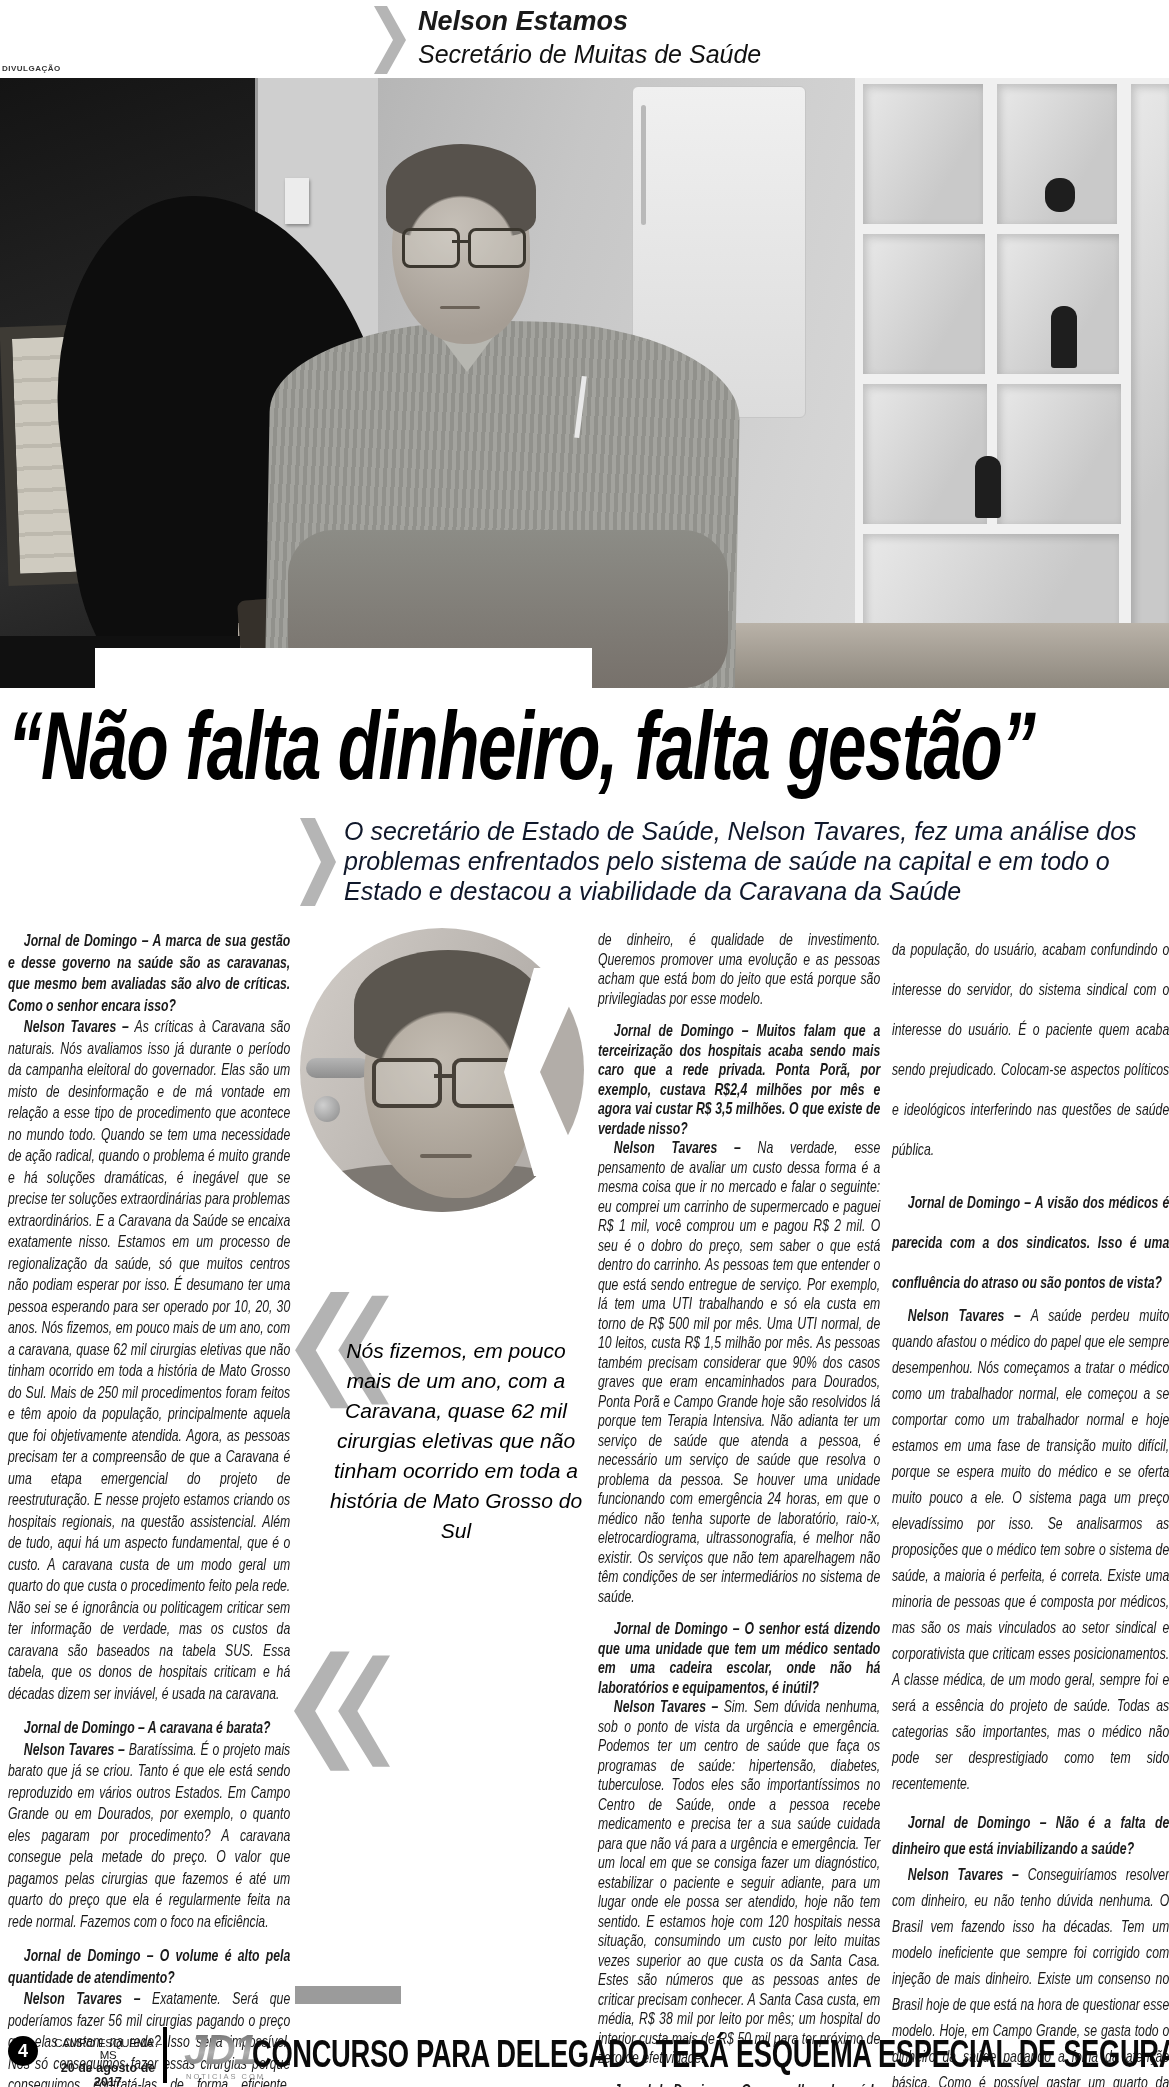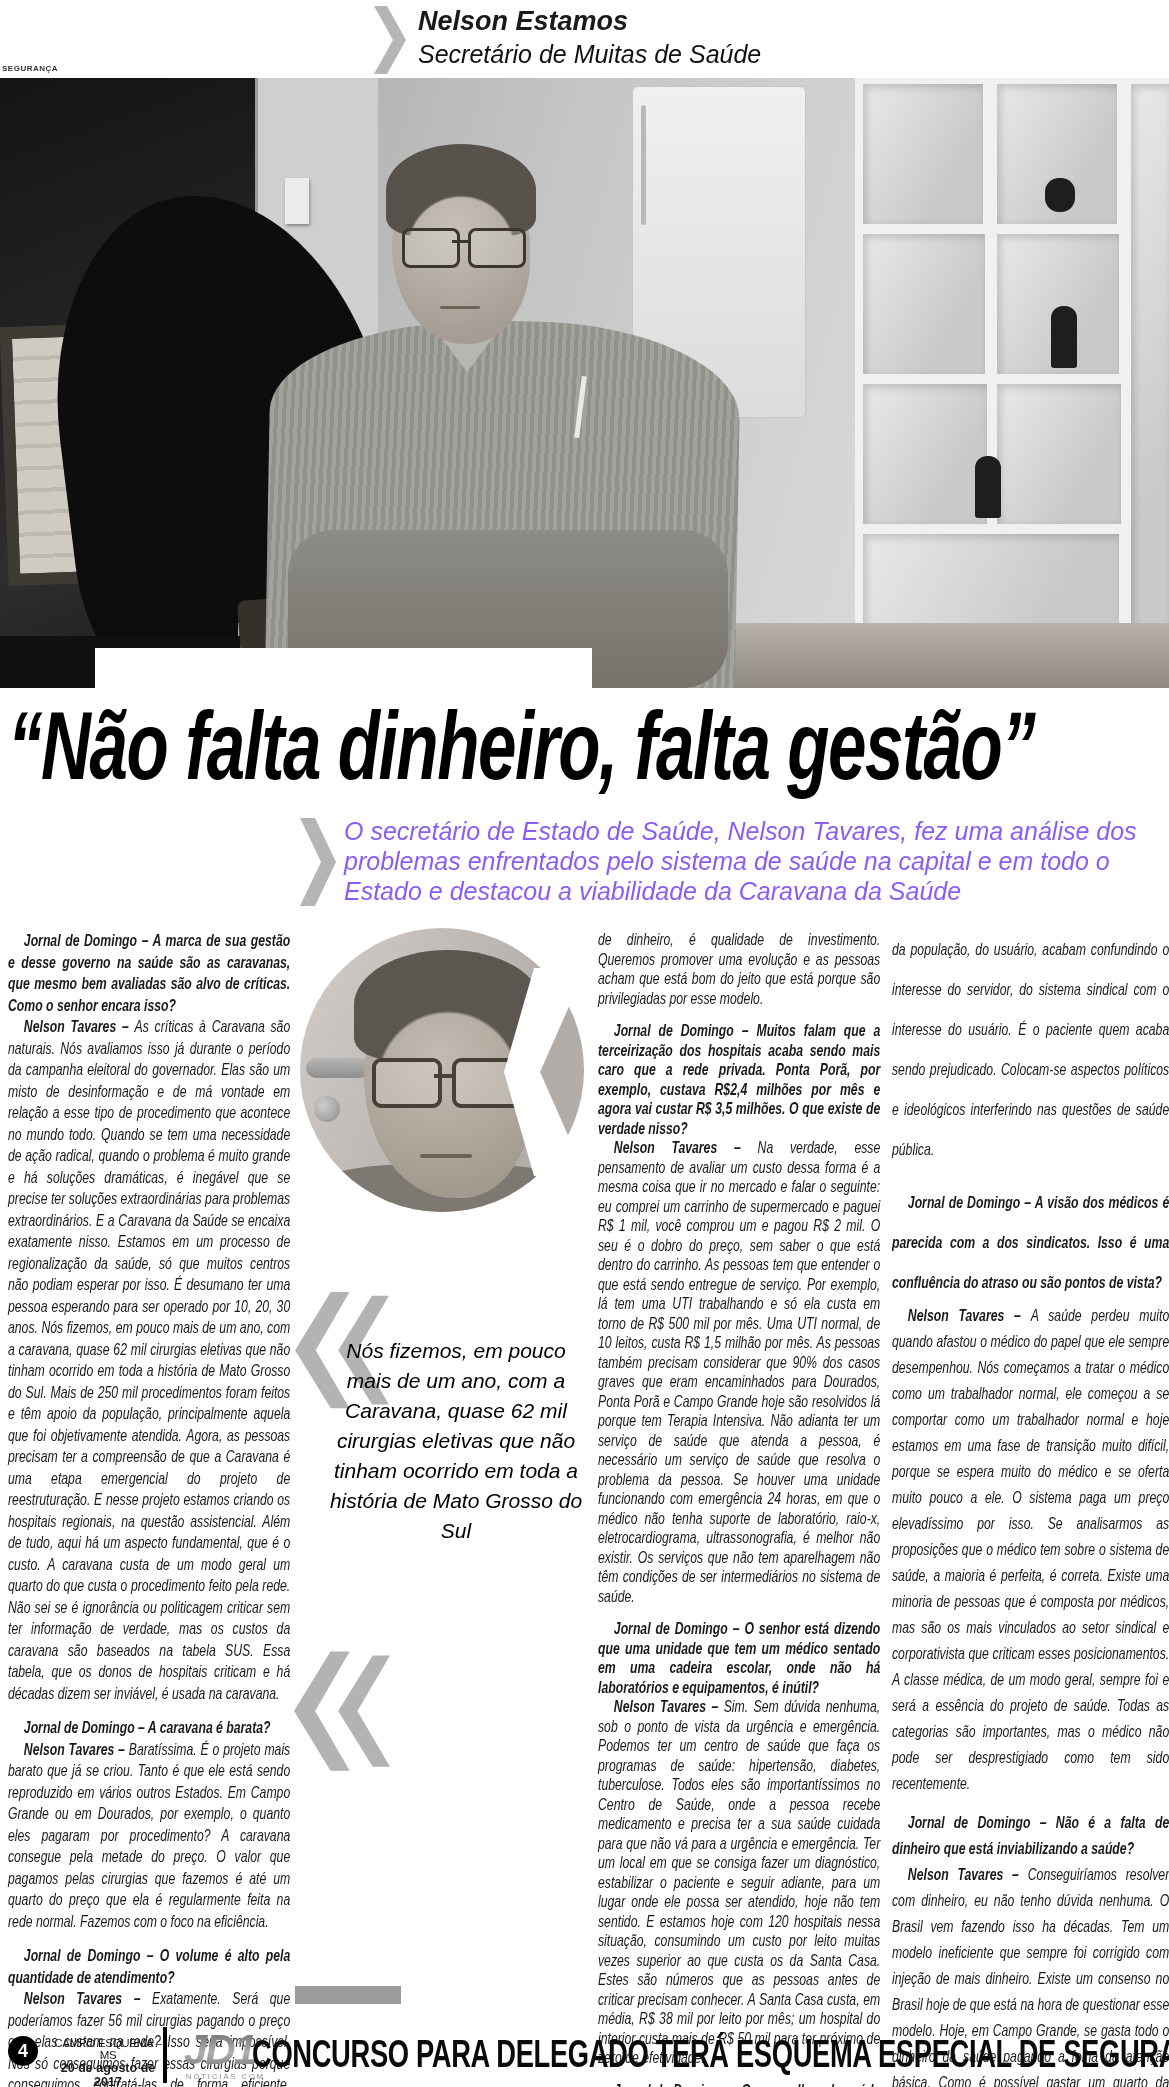--- a/index.html
+++ b/index.html
@@ -46,21 +46,21 @@
   .lens{position:absolute;top:150px;width:52px;height:34px;border:3px solid #3b372f;border-radius:8px;background:rgba(230,230,225,.25);}
   .lens.l{left:402px}.lens.r{left:468px}
   .bridge{position:absolute;left:452px;top:162px;width:18px;height:3px;background:#3b372f;}
   .ph-mouth{position:absolute;left:440px;top:228px;width:40px;height:3px;background:#6b6258;border-radius:2px;}
   .ph-notch{position:absolute;left:95px;top:570px;width:497px;height:41px;background:#fff;}
 
   
   .headline{position:absolute;left:8px;top:694px;width:1620px;transform:scaleX(.72);transform-origin:0 0;
             font-size:96px;line-height:104px;font-weight:900;font-style:italic;letter-spacing:-2px;color:#000;white-space:nowrap;}
   .lead-chevron{position:absolute;left:300px;top:818px;}
-  .lead{position:absolute;left:344px;top:816px;width:820px;font-size:25px;line-height:30px;font-style:italic;color:#8b5cf6;}
+  .lead{position:absolute;left:344px;top:816px;width:820px;font-size:25px;line-height:30px;font-style:italic;color:#0f172a;}
 
   
   .col{position:absolute;top:930px;width:392px;transform:scaleX(.72);transform-origin:0 0;
        font-size:17px;font-style:italic;text-align:justify;}
   #col1{left:8px;line-height:21.5px;}
   #col3{left:598px;line-height:19.5px;}
   #col4{left:892px;width:385px;line-height:26px;}
   .para{margin:0;text-indent:22px;}
   .para.question{font-weight:700;margin-top:13px;}
   .para:first-child{margin-top:0;}
@@ -101,21 +101,21 @@
   .logo-sub{position:absolute;left:186px;top:2072px;font-size:7.5px;letter-spacing:2px;color:#8c8c8c;}
   .teaser{position:absolute;left:252px;top:2033px;width:1280px;transform:scaleX(.72);transform-origin:0 0;
           font-size:38px;font-weight:900;letter-spacing:-.5px;color:#0a0a0a;white-space:nowrap;}
   svg{display:block;}
 </style>
 </head>
 <body>
 
 <div id="page">
 
-  <div class="credit">SEGURANÇA</div>
+  <div class="credit">DIVULGAÇÃO</div>
   <div class="kicker-chevron">
     <svg width="32" height="68" viewBox="0 0 32 68">
         <polygon points="0,0 13,0 32,34 13,68 0,68 19,34" fill="#b5b5b5"></polygon>
       </svg>
   </div>
   <div class="kicker-name">Nelson Estamos</div>
   <div class="kicker-role">Secretário de Muitas de Saúde</div>
 
   <div class="photo">
     <div class="ph-left"></div>

